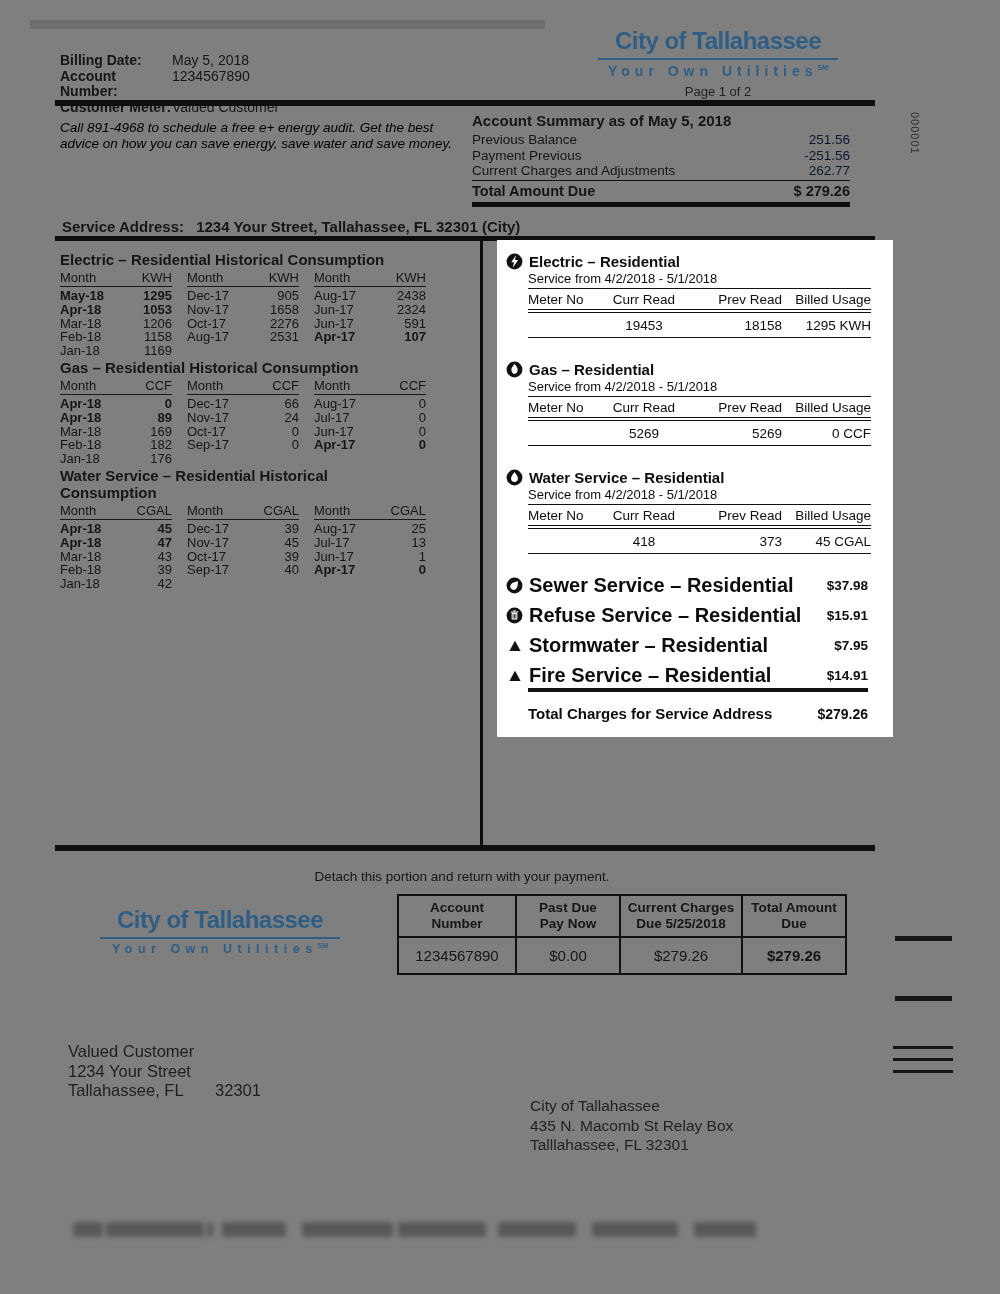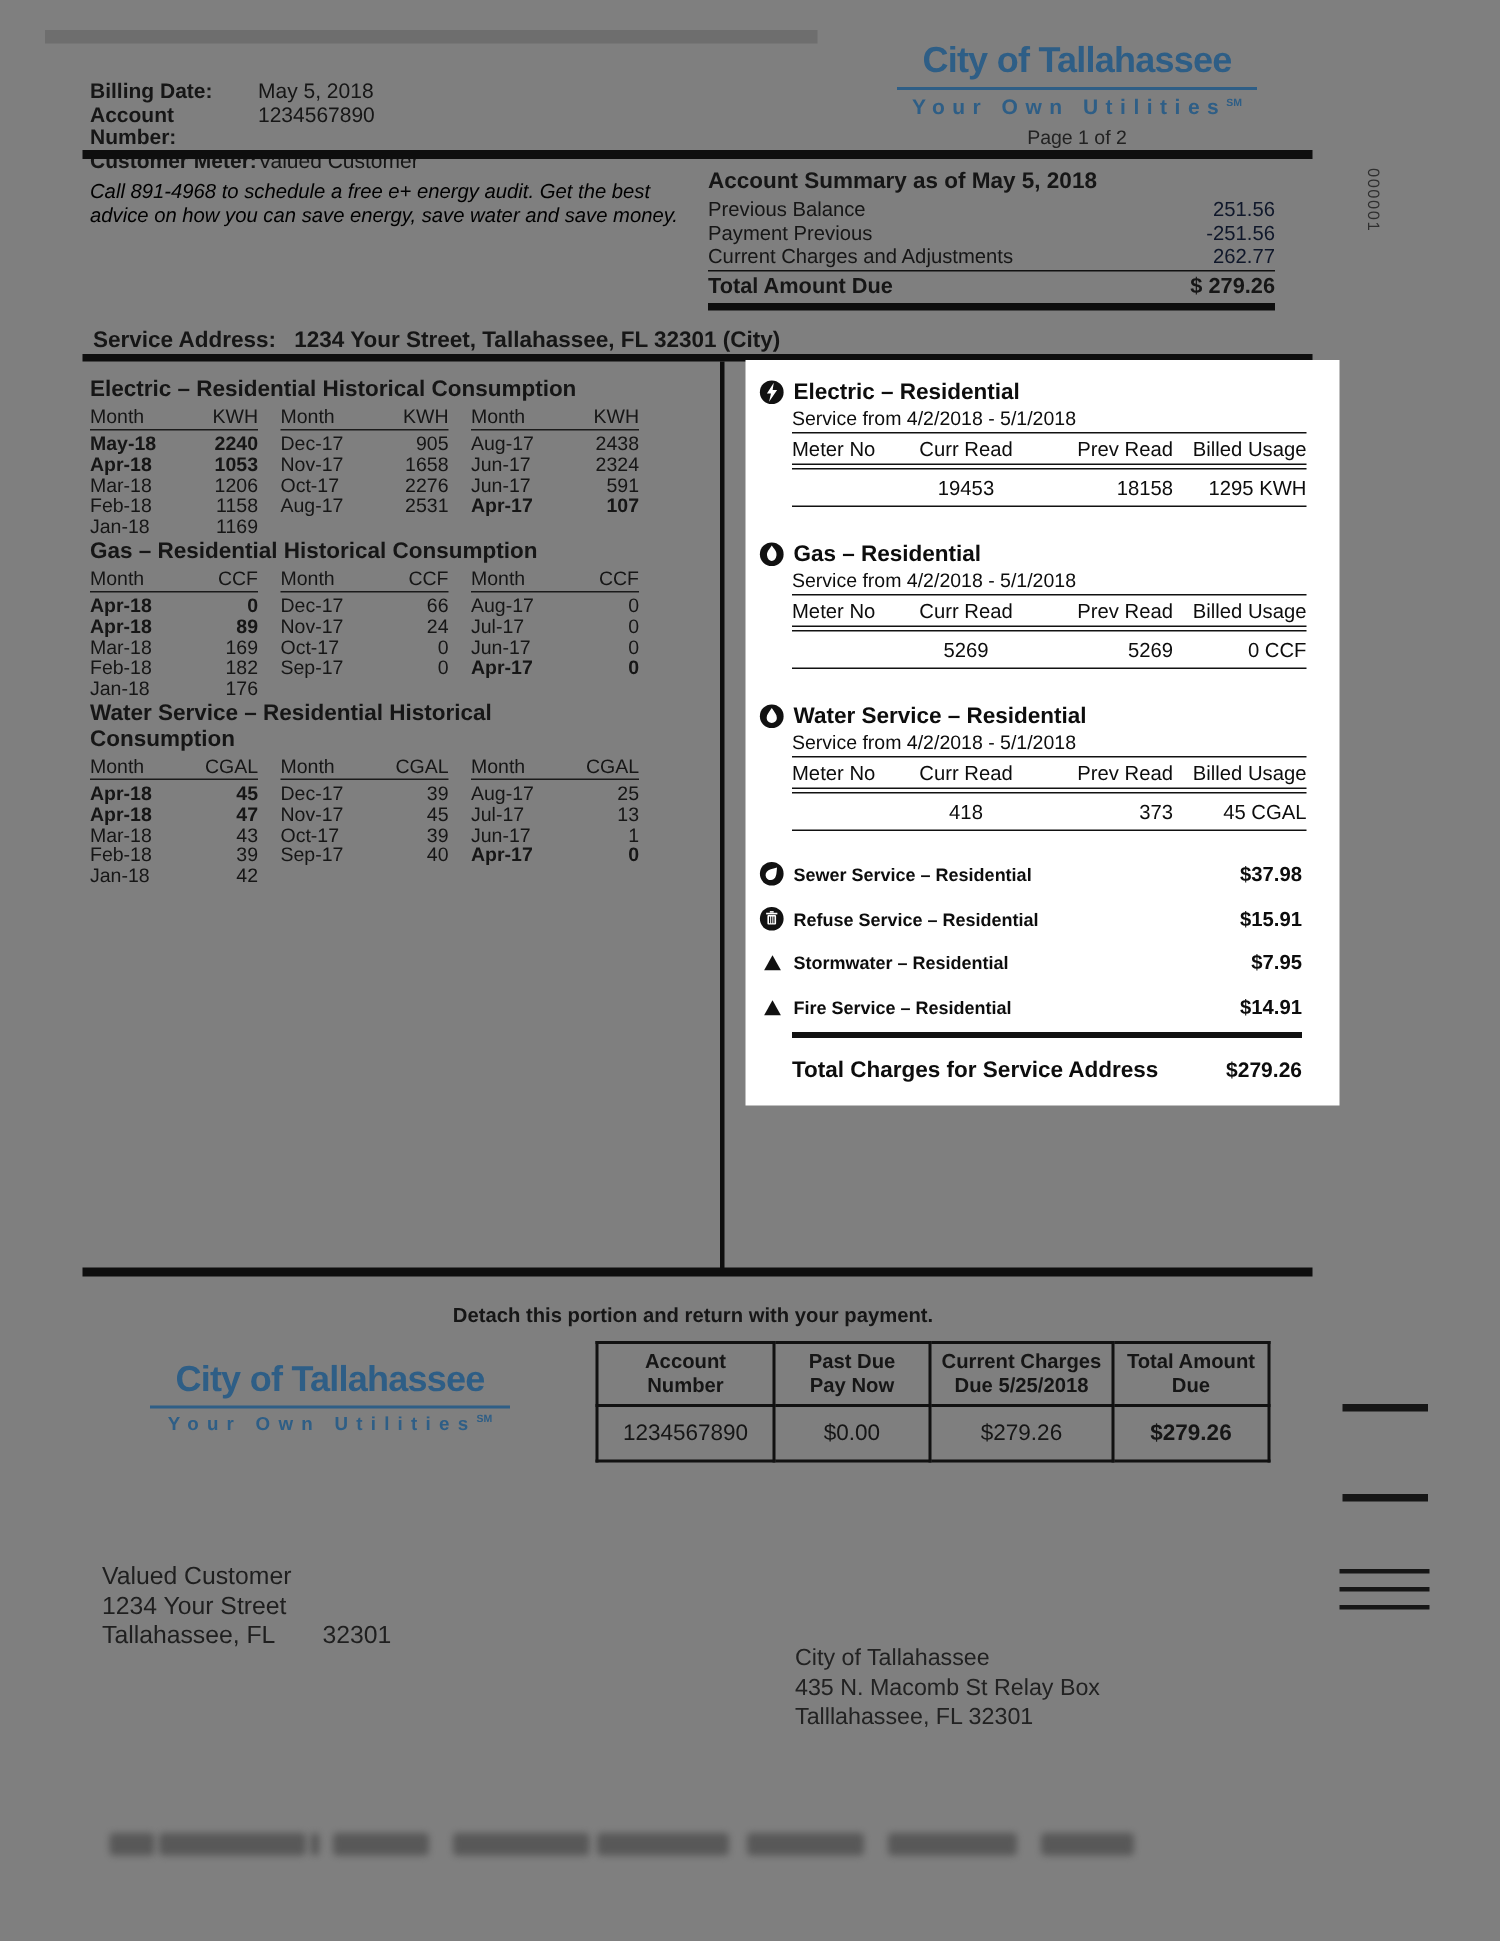--- a/index.html
+++ b/index.html
@@ -64,29 +64,29 @@
   .svc{position:absolute;left:9px;right:22px;}
   .svc-head{display:flex;align-items:center;gap:6px;}
   .svc-title{font-weight:bold;font-size:15px;}
   .svc-line{margin-left:22px;font-size:13px;border-bottom:1.5px solid #111;padding:1px 0 2px;}
   .mt{display:grid;grid-template-columns:70px 92px 92px 1fr;margin-left:22px;}
   .mt .h{font-size:13.5px;padding:3px 0 2px;border-bottom:4px double #111;}
   .mt .v{font-size:13.5px;padding:5px 0 4px;border-bottom:1.5px solid #111;}
   .c2{text-align:center;}.c3{text-align:right;}.c4{text-align:right;}
   .ic{width:17px;height:17px;flex:0 0 17px;display:block;}
   .charge{position:absolute;left:9px;right:25px;display:flex;align-items:center;gap:6px;}
-  .charge .lbl{font-weight:bold;font-size:12px;}
+  .charge .lbl{font-weight:bold;font-size:20px;}
   .charge .amt{margin-left:auto;font-weight:bold;font-size:13.5px;}
   .tcs{position:absolute;left:31px;right:25px;top:448px;border-top:4px solid #111;
        padding-top:13px;display:flex;align-items:baseline;}
   .tcs .lbl{font-weight:bold;font-size:15px;}
   .tcs .amt{margin-left:auto;font-weight:bold;font-size:14px;}
 
   
-  .detach-note{left:0;top:869px;width:924px;text-align:center;font-weight:bold;font-size:13.5px;}
+  .detach-note{left:0;top:869px;width:924px;text-align:center;font-weight:normal;font-size:13.5px;}
   .paytbl{left:397px;top:894px;}
   .paytbl table{border-collapse:collapse;table-layout:fixed;width:448px;background:transparent;}
   .paytbl th,.paytbl td{border:2.5px solid #111;}
   .paytbl th{font-size:13.5px;font-weight:bold;line-height:16px;padding:4px 2px;white-space:pre-line;vertical-align:middle;}
   .paytbl td{font-size:15px;text-align:center;padding:9px 2px;}
   .paytbl td.last{font-weight:bold;}
   .paytbl col.c1{width:118px;}.paytbl col.c2{width:104px;}.paytbl col.c3{width:122px;}.paytbl col.c4{width:104px;}
 
   .mail-addr{left:68px;top:1042px;font-size:16.5px;line-height:19.5px;color:#1f1f1f;}
   .mail-addr .pre{white-space:pre;}
@@ -164,21 +164,21 @@
   <div class="hist" style="top:251px;">
     <div class="hist-title">Electric – Residential Historical Consumption</div>
     <div class="hist-cols">
       <div class="hcol">
         <div class="hc-head">
             <span>Month</span>
             <span>KWH</span>
           </div>
         <div class="hc-row b">
             <span>May-18</span>
-            <span>2240</span>
+            <span>1295</span>
           </div>
         <div class="hc-row b">
             <span>Apr-18</span>
             <span>1053</span>
           </div>
         <div class="hc-row">
             <span>Mar-18</span>
             <span>1206</span>
           </div>
         <div class="hc-row">

